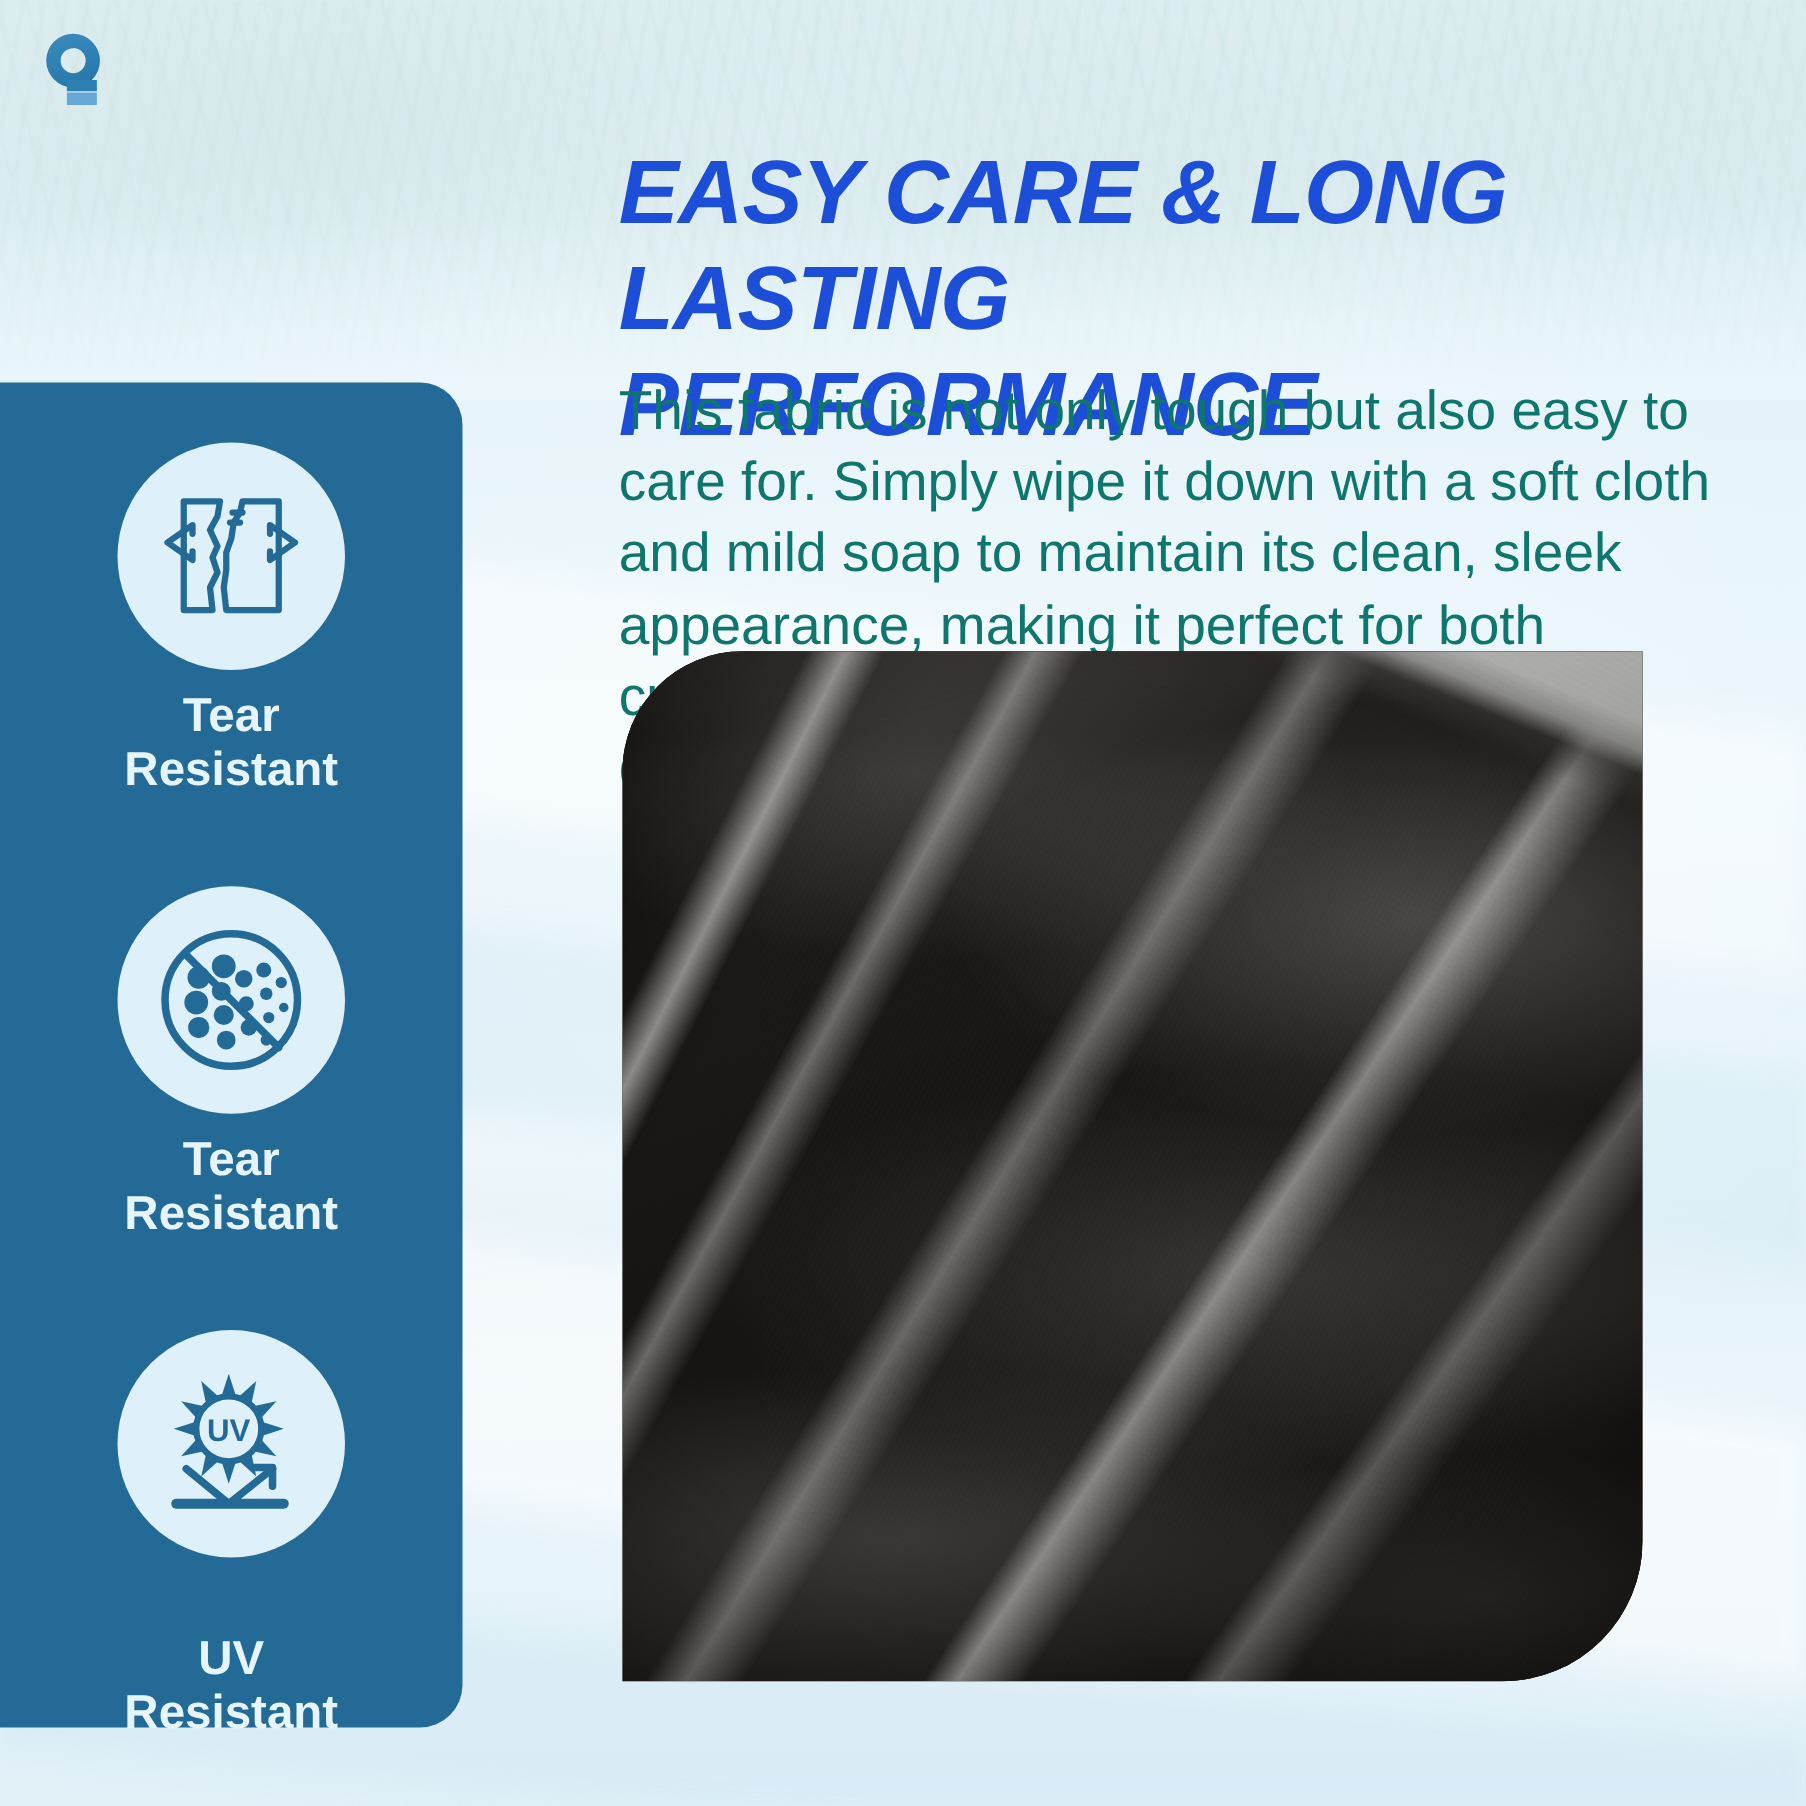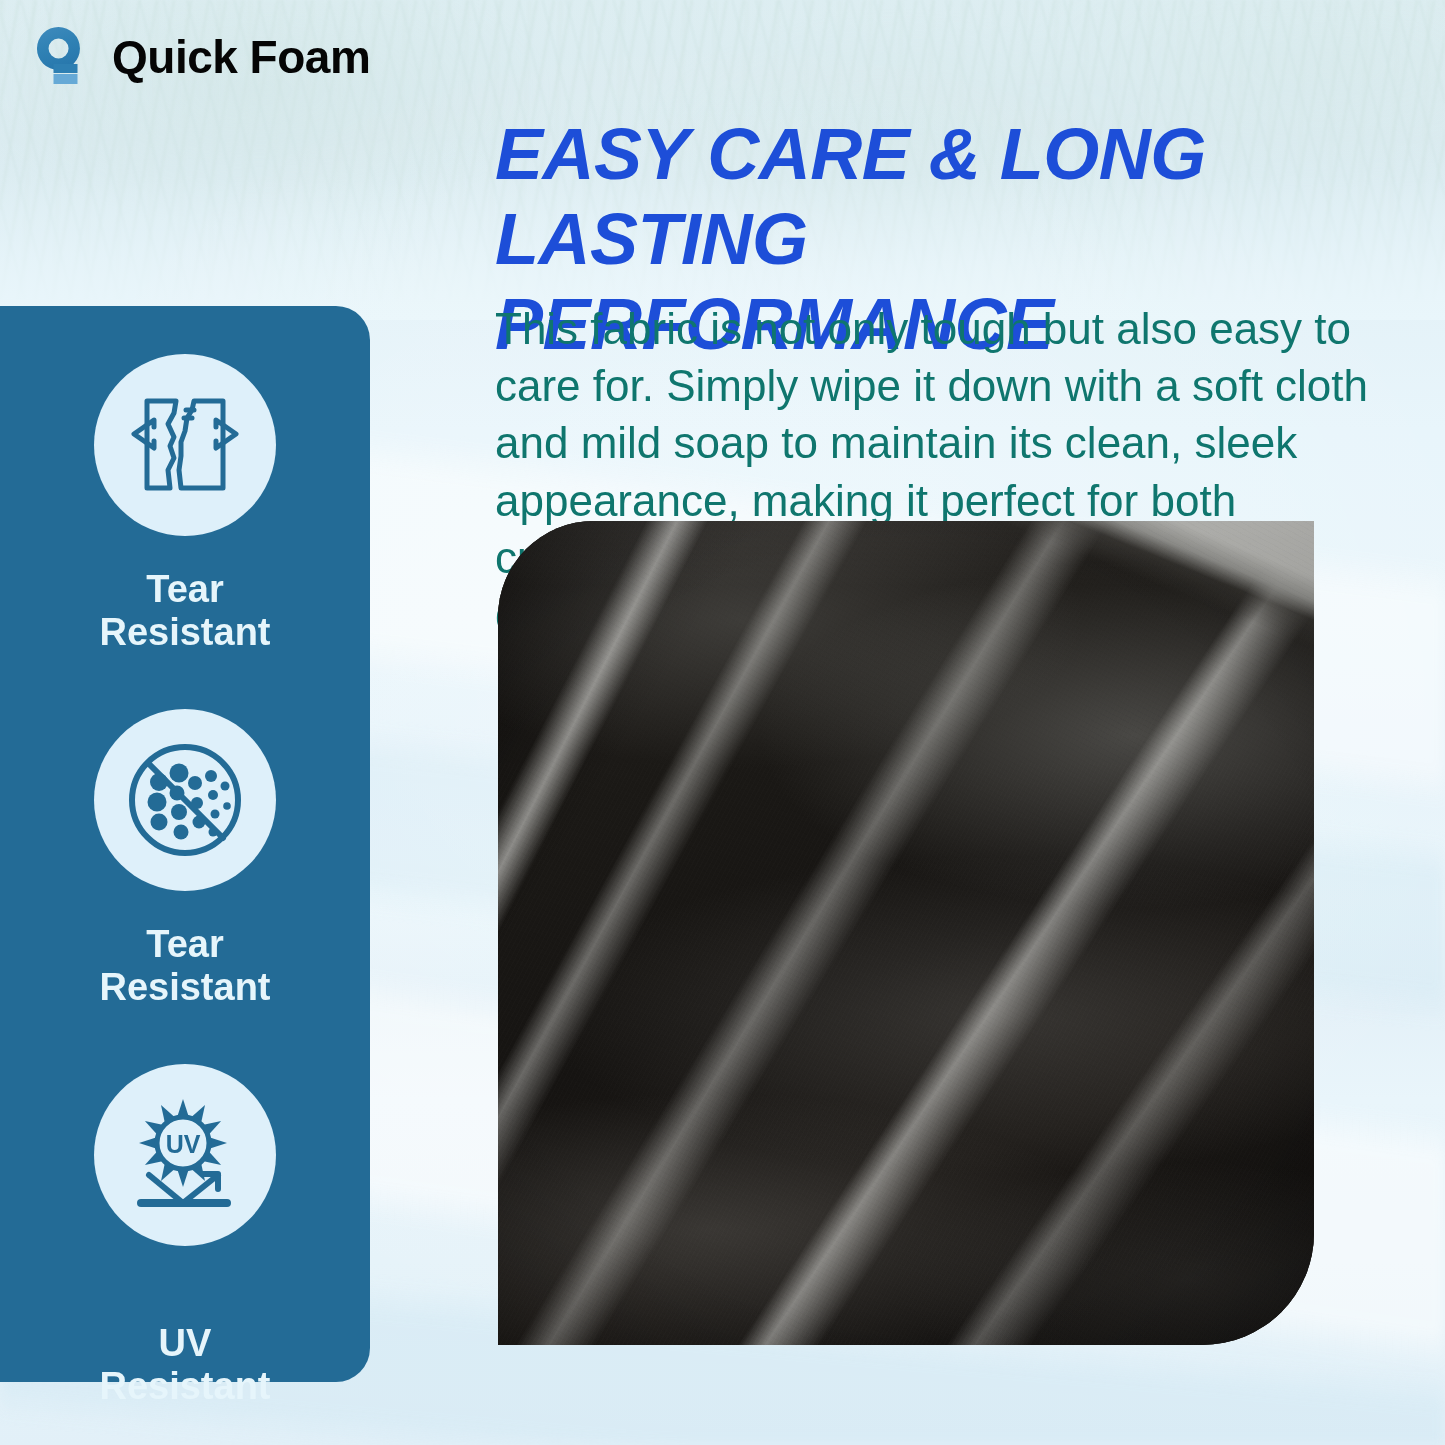--- a/index.html
+++ b/index.html
@@ -169,21 +169,21 @@
     height: 182px;
     border-radius: 50%;
     background: #def0fa;
     display: flex;
     align-items: center;
     justify-content: center;
   }
   .icon-circle svg { display: block; }
 
   .feature-label {
-    margin-top: 32px;
+    margin-top: 16px;
     text-align: center;
     font-size: 38px;
     line-height: 1.14;
     font-weight: 600;
     color: #e6f5fb;
     white-space: pre-line;
   }
 
   
   .photo {
@@ -288,21 +288,20 @@
         <linearGradient id="qgrad" x1="0" y1="0" x2="0.35" y2="1">
           <stop offset="0%" stop-color="#3f8bbd"></stop>
           <stop offset="55%" stop-color="#2f81b4"></stop>
           <stop offset="100%" stop-color="#2878ad"></stop>
         </linearGradient>
       </defs>
       <path d="M24.5 3 A21.5 21.5 0 1 1 24.4 46 A21.5 21.5 0 1 1 24.5 3 Z M24.5 14.5 A10 10 0 1 0 24.6 34.5 A10 10 0 1 0 24.5 14.5 Z" fill="url(#qgrad)"></path>
       <rect x="19.5" y="40" width="24" height="9" fill="#2e7fb2"></rect>
       <rect x="19.5" y="50" width="24" height="10" fill="#66a9d6"></rect>
     </svg>
-    <div class="logo-text">Quick Foam</div>
   </div>
 
   <div class="headline">EASY CARE &amp; LONG LASTING PERFORMANCE</div>
 
   <div class="body-copy">This fabric is not only tough but also easy to care for. Simply wipe it down with a soft cloth and mild soap to maintain its clean, sleek appearance, making it perfect for both cushions and boat interiors that require durable, low-maintenance materials.</div>
 
   <div class="sidebar">
 
     <div class="feature feature-1">
       <div class="icon-circle">

